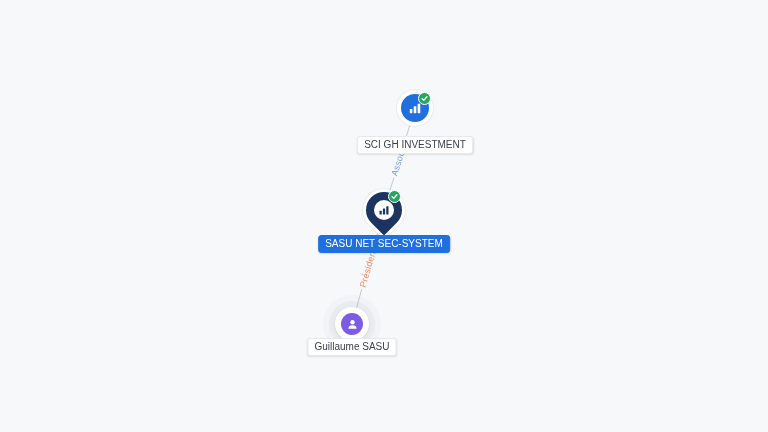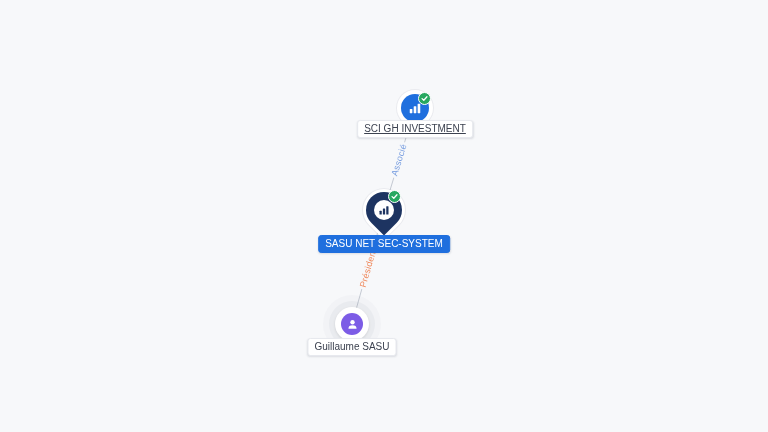--- a/index.html
+++ b/index.html
@@ -150,21 +150,21 @@
           <rect x="6.5" y="6" width="3" height="8" rx="0.5"></rect>
           <rect x="11" y="3" width="3" height="11" rx="0.5"></rect>
         </g>
       </svg>
     </div>
     <div class="badge" style="left:3px; top:-16px;">
       <svg width="7" height="7" viewBox="0 0 10 10">
         <path d="M1.5 5.2 L4 7.5 L8.5 2.5" stroke="#ffffff" stroke-width="1.8" fill="none" stroke-linecap="round" stroke-linejoin="round"></path>
       </svg>
     </div>
-    <div class="chip" style="top:12px;text-decoration:underline;">SCI GH INVESTMENT</div>
+    <div class="chip" style="top:28px;">SCI GH INVESTMENT</div>
   </div>
 
   <div class="node" style="left:384px; top:210px;">
     <div class="pin">
       <div class="pin-inner">
         <svg width="12" height="12" viewBox="0 0 16 16">
           <g fill="#1d3461">
             <rect x="2" y="9" width="3" height="5" rx="0.5"></rect>
             <rect x="6.5" y="6" width="3" height="8" rx="0.5"></rect>
             <rect x="11" y="3" width="3" height="11" rx="0.5"></rect>

